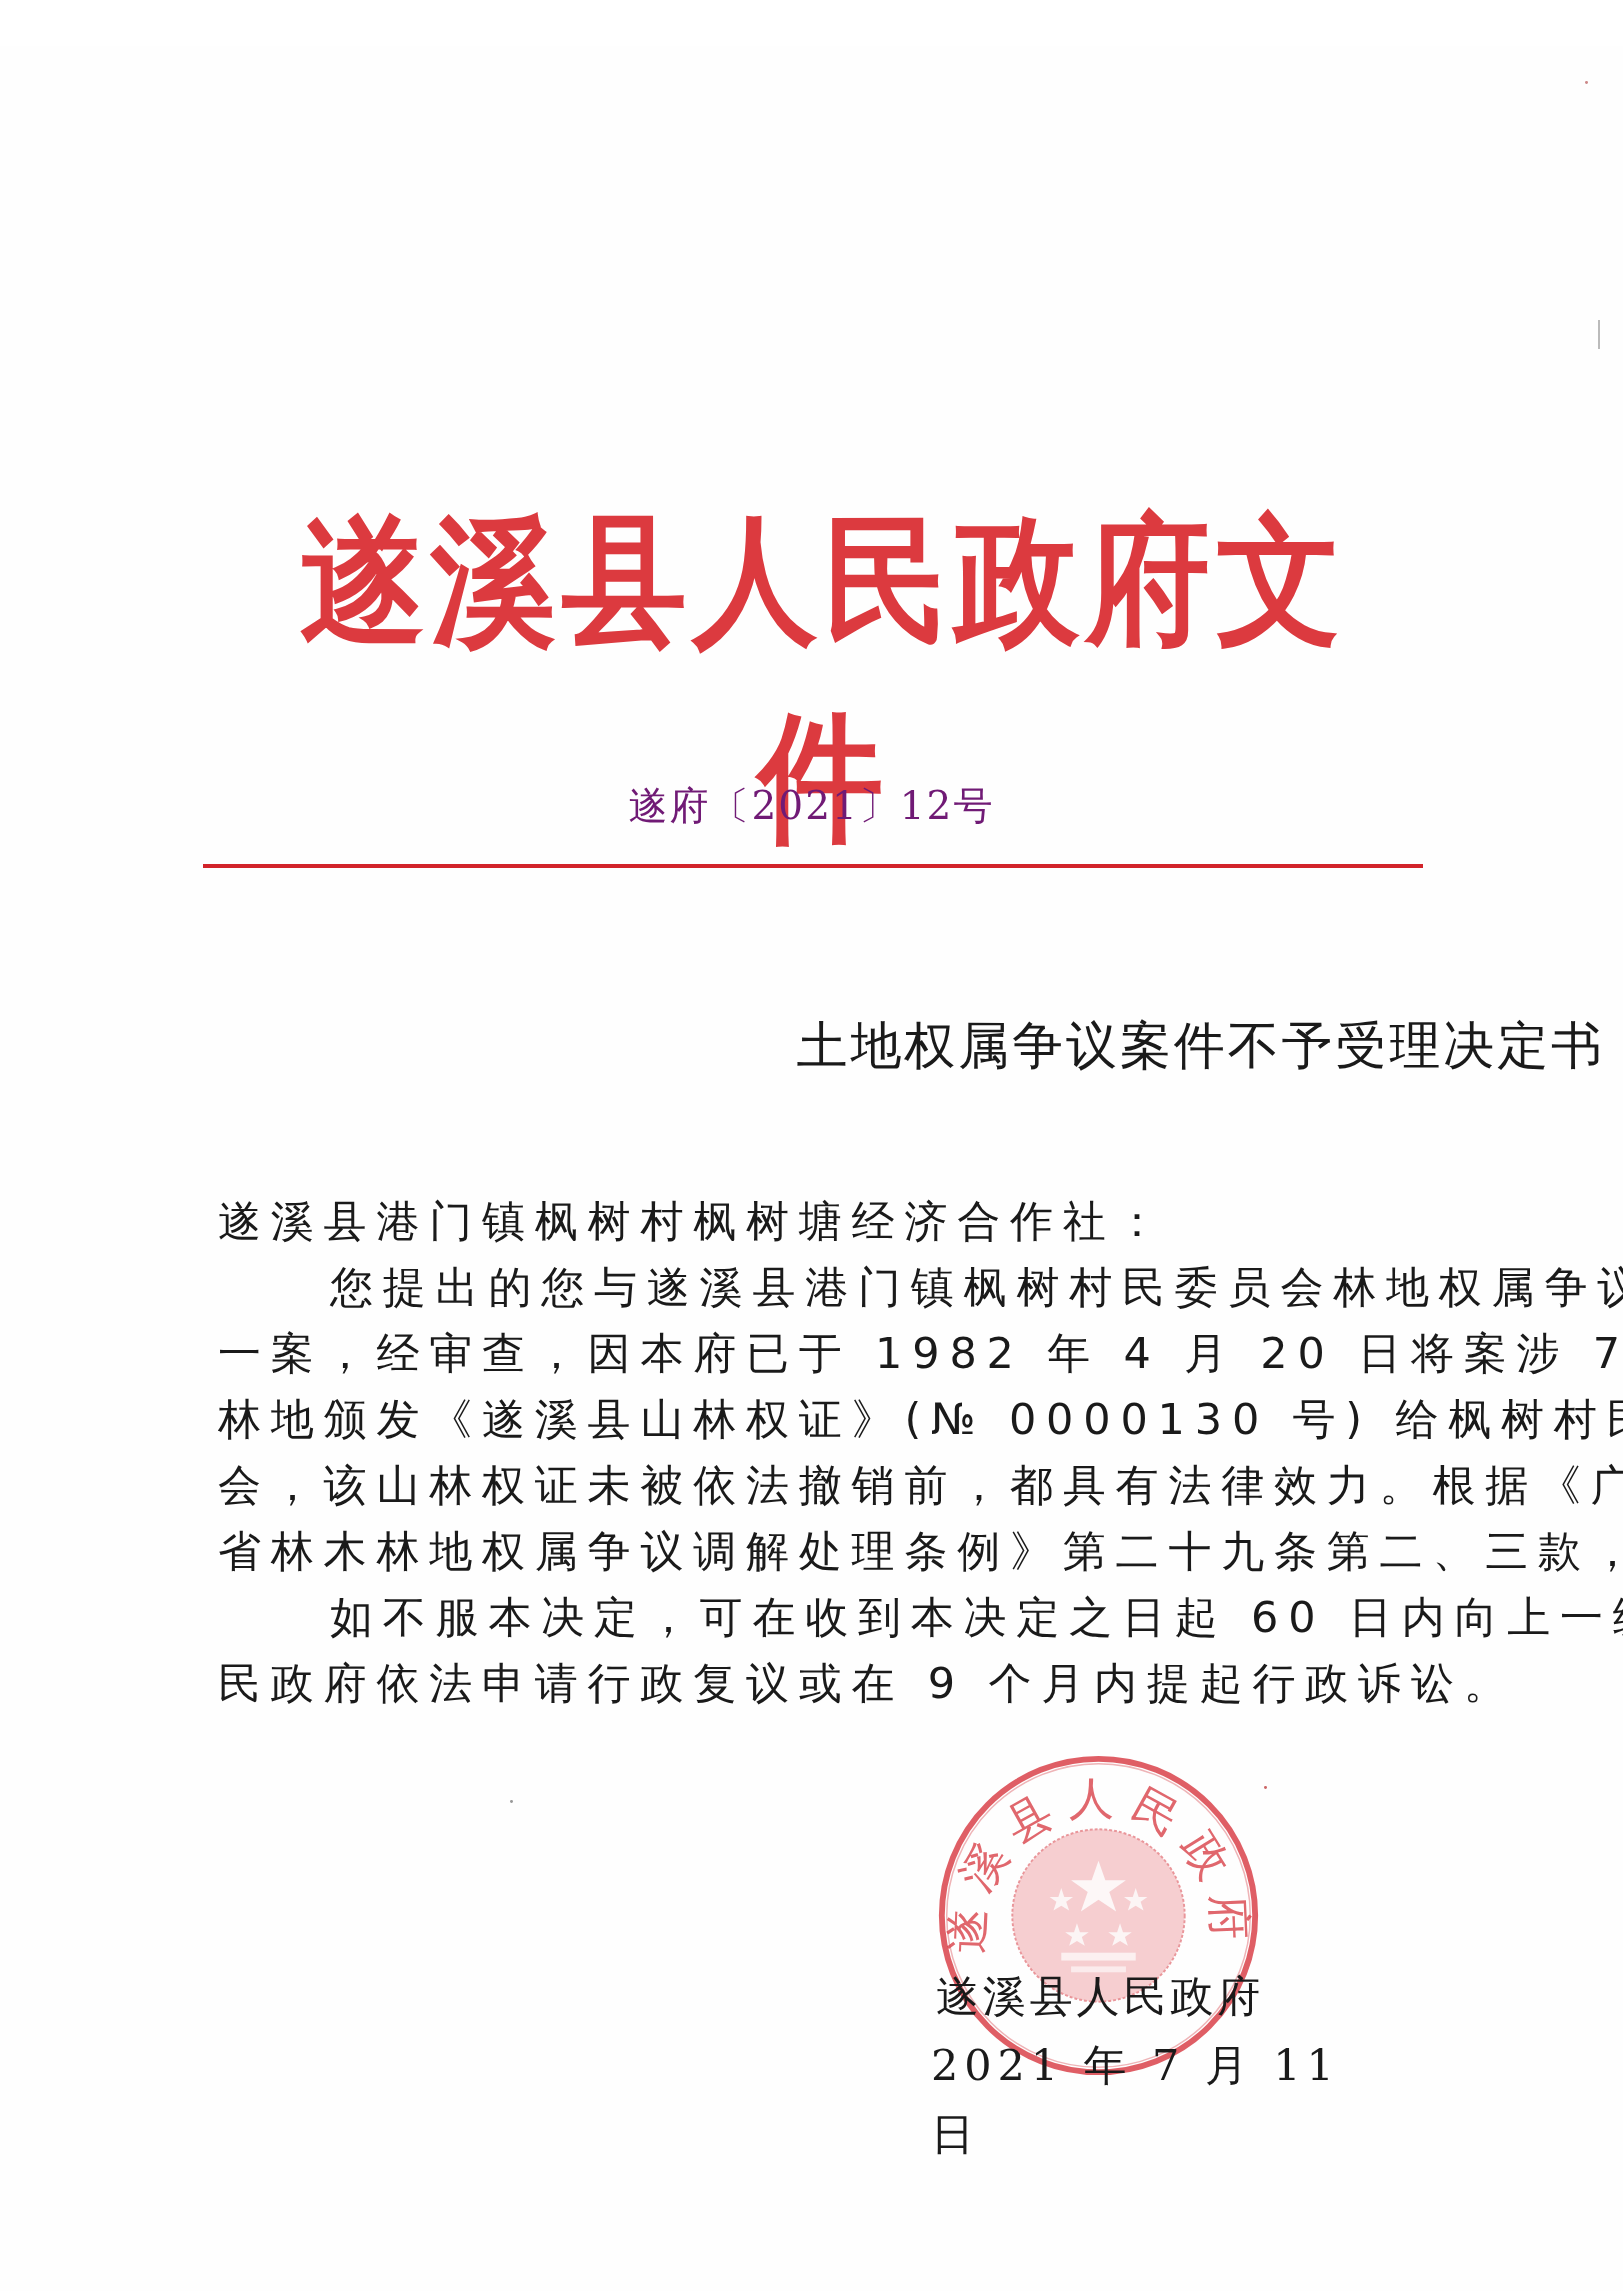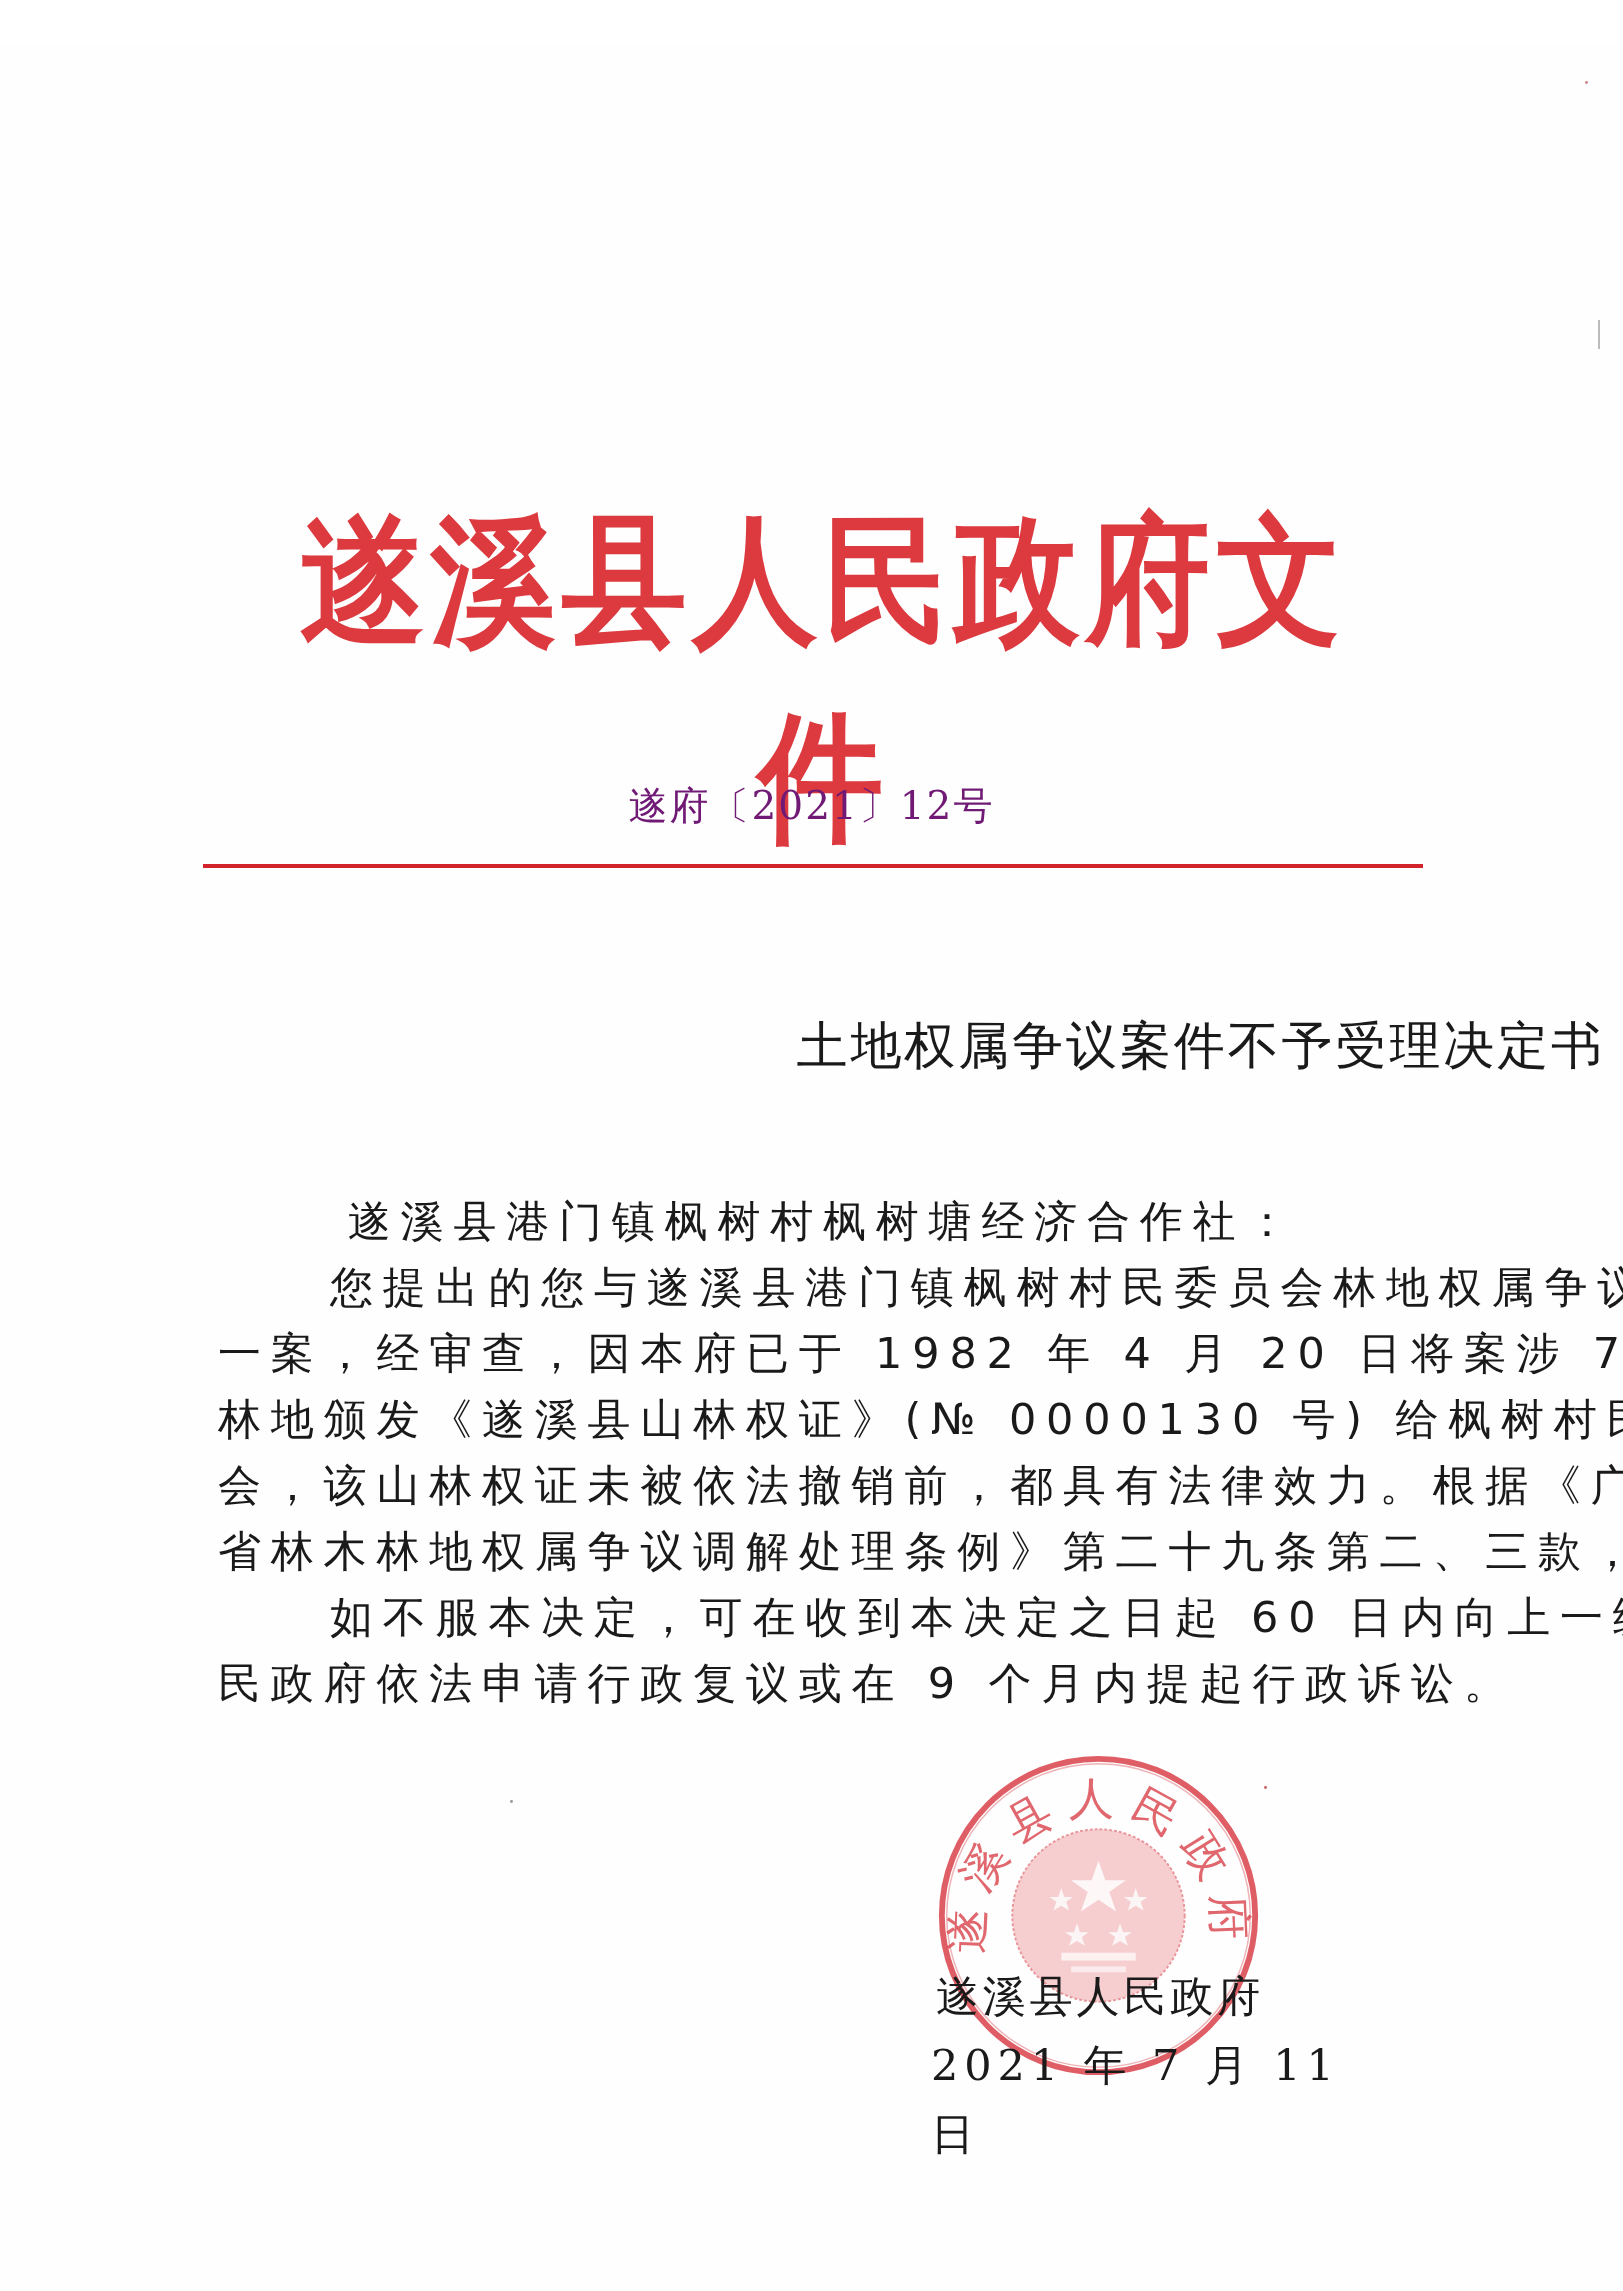--- a/index.html
+++ b/index.html
@@ -12,21 +12,21 @@
                 transform: scaleY(1.12); transform-origin: top center; }
   .doc-number { position: absolute; left: 0; width: 1623px; top: 730px; text-align: center;
                 font-size: 39px; line-height: 59px; color: #701a75; letter-spacing: 2px; }
   .red-rule { position: absolute; left: 203px; top: 818px; width: 1220px; height: 3.9px; background: #d2232a; }
   .doc-title { position: absolute; left: 0; width: 1605px; top: 965px; text-align: right;
                font-family: "DejaVu Sans", "Liberation Sans", sans-serif;
                font-size: 51px; line-height: 69px; color: #1a1a1a; letter-spacing: 2.9px; }
   .body-text { position: absolute; left: 218px; top: 1142px; width: 1210px;
                font-family: "DejaVu Sans", "Liberation Sans", sans-serif;
                font-size: 43px; line-height: 66px; color: #1a1a1a; letter-spacing: 9.8px; }
-  .line { display: block; white-space: nowrap; height: 66px; text-align: center; }
+  .line { display: block; white-space: nowrap; height: 66px; }
   .indent { padding-left: 112px; }
   .seal { position: absolute; left: 934px; top: 1705px; width: 329px; height: 329px; }
   .signature { position: absolute; left: 931px; top: 1916px; width: 431px;
                font-size: 43px; line-height: 69px; color: #1a1a1a; letter-spacing: 3.9px; text-align: left; }
   .sig-org { display: block; padding-left: 4.9px; }
   .sig-date { display: block; padding-left: 0; letter-spacing: 5.9px; }
   .speck { position: absolute; width: 2.9px; height: 2.9px; border-radius: 50%; }
 </style>
 </head>
 <body>

